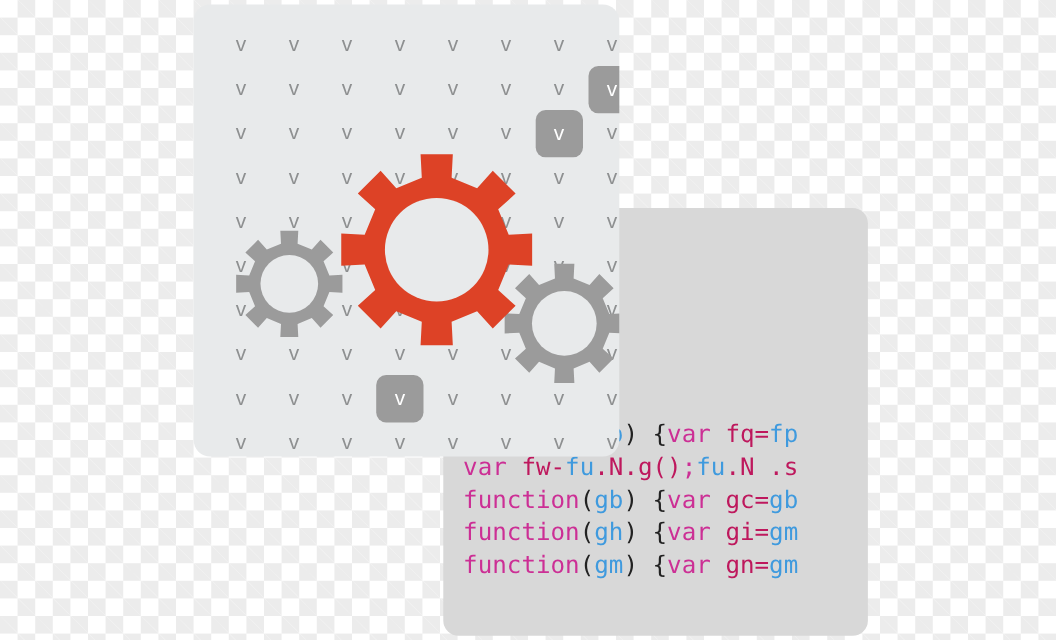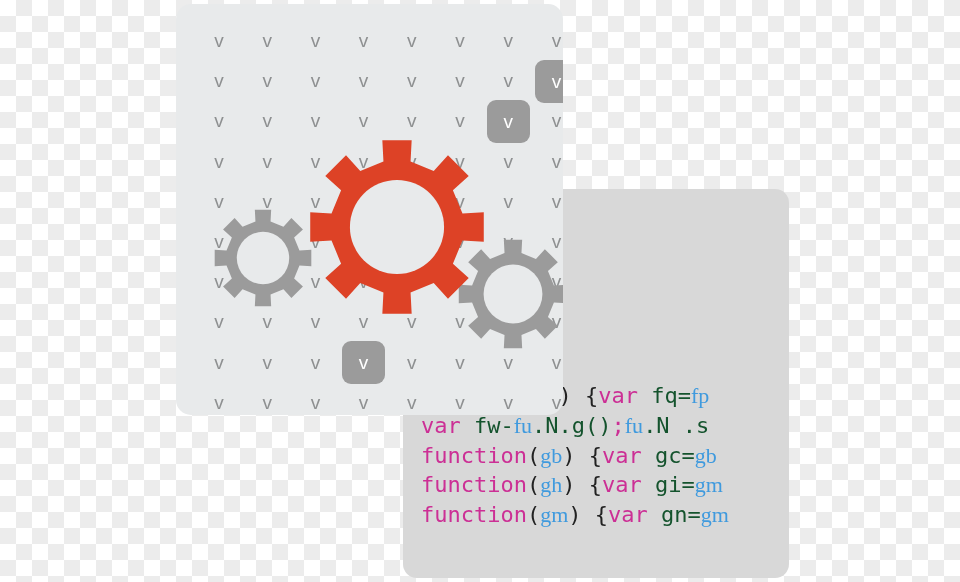--- a/index.html
+++ b/index.html
@@ -22,22 +22,22 @@
     background:#d8d8d8;border-radius:14px;overflow:hidden;
   }
   #code-lines{
     position:absolute;left:-90px;top:14px;width:500px;
     font-family:"DejaVu Sans Mono","Liberation Mono",monospace;
     font-size:22px;line-height:29.7px;white-space:pre;
     letter-spacing:0px;
   }
   .ln{display:block;height:29.7px;padding-left:108px;}
   .kw{color:#cc2f95;}
-  .id{color:#14532d;}
-  .val{color:#3f9ade;font-family:Liberation Serif, serif;}
+  .id{color:#be185d;}
+  .val{color:#3f9ade;}
   .pn{color:#222222;}
 
   
   #gear-panel{
     position:absolute;left:176px;top:4px;width:387px;height:411px;
     background:#e8eaeb;border-radius:15px;overflow:hidden;
   }
   #vgrid{position:absolute;inset:0;}
   .vch{
     position:absolute;width:20px;height:22px;line-height:22px;text-align:center;

